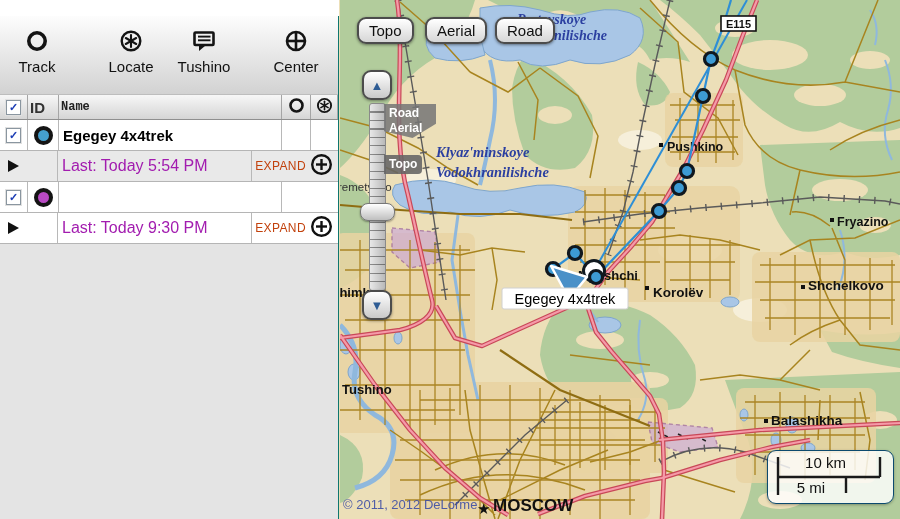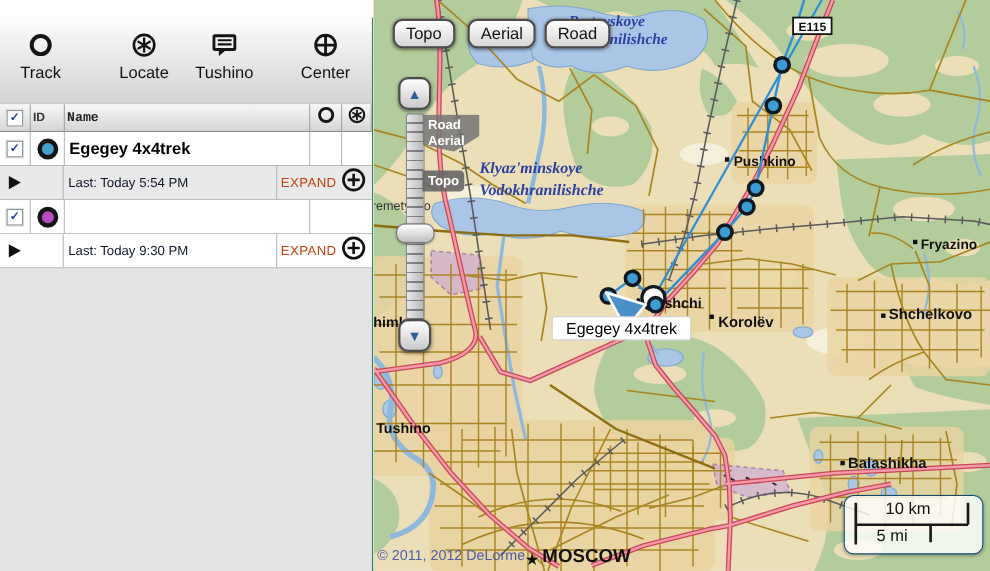--- a/index.html
+++ b/index.html
@@ -15,23 +15,23 @@
 
   .tbl{position:relative;background:#fff;}
   .tblrow{display:grid;border-bottom:1px solid #b5b5b5;background:#fff;}
   .hdr{grid-template-columns:28px 31px 1fr 29px 27px;height:24px;background:linear-gradient(#f7f7f7,#d5d5d5);border-bottom:1px solid #8f8f8f;}
   .mainrow{grid-template-columns:28px 31px 1fr 29px 27px;height:30px;}
   .detrow{grid-template-columns:58px 1fr 86px;height:30px;}
   .cell{display:flex;align-items:center;border-right:1px solid #b8b8b8;padding:0 2px;min-width:0;}
   .cell:last-child{border-right:none;}
   .cell.center{justify-content:center;}
   .hdr .cell{border-right:1px solid #a5a5a5;}
-  .hdr-label{font-size:11px;font-weight:bold;color:#333;}
+  .hdr-label{font-size:15px;font-weight:bold;color:#333;}
   .name-cell{font-size:15px;font-weight:bold;color:#000;padding-left:4px;white-space:nowrap;}
-  .last-cell{font-size:12px;color:#0f172a;padding-left:4px;white-space:nowrap;}
+  .last-cell{font-size:16px;color:#a21caf;padding-left:4px;white-space:nowrap;}
   .expand-cell{justify-content:flex-end;padding-right:5px;gap:4px;}
   .expand-label{font-size:12px;color:#c2410c;letter-spacing:.4px;}
   .gray-detail{background:#e9e9e9;}
   .checkbox{width:13px;height:13px;background:#fff;border:1px solid #8a96a0;box-shadow:0 0 0 1px #e0e0e0;display:flex;align-items:center;justify-content:center;font-size:11px;font-weight:bold;color:#1d3eb5;line-height:1;cursor:pointer;}
   .iddot{width:11px;height:11px;border-radius:50%;border:4px solid #141414;}
   .dot-blue{background:#45a0cf;} .dot-purple{background:#b94ac4;}
   .playtri{width:0;height:0;border-left:11px solid #111;border-top:6.5px solid transparent;border-bottom:6.5px solid transparent;margin-left:6px;cursor:pointer;}
   .sb-fill{height:291px;background:#e4e4e4;}
 
   

